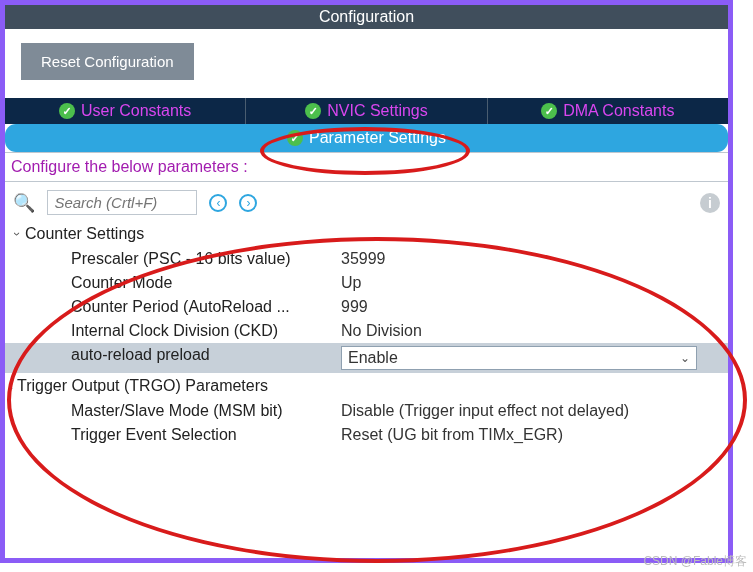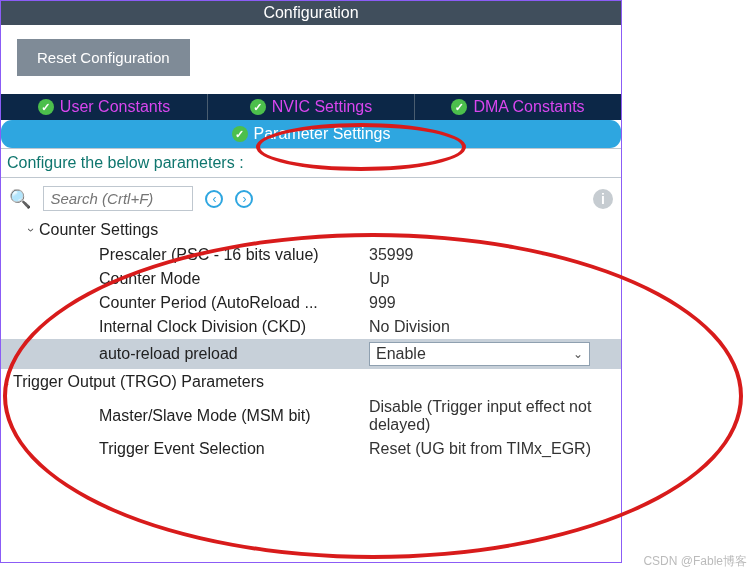--- a/index.html
+++ b/index.html
@@ -1,39 +1,39 @@
 <!DOCTYPE html>
 <html><head>
 <meta charset="utf-8">
 <style>
 * { box-sizing: border-box; margin: 0; padding: 0; font-family: Arial, Helvetica, sans-serif; }
 body { background: #fff; width: 753px; height: 572px; overflow: hidden; position: relative; }
-.panel { border: 1px solid #8b5cf6; width: 622px; margin: 0; position: relative; background: #fff; height: 563px; }
+.panel { border: 5px solid #8b5cf6; width: 733px; margin: 0; position: relative; background: #fff; height: 563px; }
 .titlebar { background: #404e5c; color: #fff; font-size: 16px; text-align: center; padding: 3px 0; }
 .toolbar-area { padding: 14px 16px 18px 16px; }
 .reset-btn { background: #7f8b97; color: #fff; border: none; padding: 10px 20px; font-size: 15px; cursor: pointer; }
 .tabs-row1 { display: flex; background: #0c2747; color: #d946ef; width: 100%; }
 .tabs-row1 .tab { flex: 1; text-align: center; font-size: 16px; padding: 4px 0; display: flex; align-items: center; justify-content: center; gap: 6px; border-left: 1px solid #4a5d70; cursor: pointer; }
 .tabs-row1 .tab:first-child { border-left: none; }
 .tabs-row2 { background: #2ea6e0; color: #fff; text-align: center; font-size: 16px; padding: 5px 0; position: relative; display: flex; align-items: center; justify-content: center; gap: 6px; cursor: pointer; border-radius: 11px; }
 .check-icon { width: 16px; height: 16px; border-radius: 50%; background: #4cbf4c; display: inline-flex; align-items: center; justify-content: center; color: #fff; font-size: 11px; font-weight: bold; line-height: 1; }
 .check-icon::after { content: "✓"; }
-.subtitle-row { border-top: 1px solid #bfc7cf; border-bottom: 1px solid #bfc7cf; font-size: 16px; color: #0f766e; padding: 5px 6px; }
+.subtitle-row { border-top: 1px solid #bfc7cf; border-bottom: 1px solid #bfc7cf; font-size: 16px; color: #a21caf; padding: 5px 6px; }
 .search-row { display: flex; align-items: center; gap: 12px; padding: 8px 8px 6px 8px; }
 .mag-icon { color: #2ea6e0; font-size: 18px; }
 .search-input { font-style: italic; color: #9aa5ad; border: 1px solid #bfc7cf; padding: 3px 6px; font-size: 15px; width: 150px; }
 .circle-nav { width: 18px; height: 18px; border: 2px solid #2ea6e0; border-radius: 50%; display: inline-flex; align-items: center; justify-content: center; color: #2ea6e0; font-size: 12px; cursor: pointer; }
 .spacer { flex: 1; }
 .info-icon { width: 20px; height: 20px; border-radius: 50%; background: #c6ccd1; color: #fff; display: inline-flex; align-items: center; justify-content: center; font-size: 14px; font-weight: bold; cursor: pointer; }
 .info-icon::after { content: "i"; }
 .tree { font-size: 16px; color: #222; }
-.group-header { padding: 4px 8px 4px 10px; display: flex; align-items: center; gap: 6px; cursor: pointer; margin-left: 18px; }
+.group-header { padding: 4px 8px 4px 10px; display: flex; align-items: center; gap: 6px; cursor: pointer; }
 .chev { display: inline-block; transform: rotate(90deg); color: #555; font-size: 12px; }
 .chev.mini { transform: none; font-size: 12px; color: #555; }
-.param-row { display: flex; padding: 3px 0 3px 98px; align-items: center; }
+.param-row { display: flex; padding: 3px 0 3px 66px; }
 .param-label { width: 270px; }
 .param-value { flex: 1; color: #333; }
 .param-row.selected { background: #c7d0d9; }
 .param-row.selected .param-value { background: #fff; border: 1px solid #8fa0b0; padding: 2px 6px; margin-right: 31px; position: relative; }
 .dd-chev { position: absolute; right: 6px; top: 50%; transform: translateY(-50%); color: #555; font-size: 12px; }
 .group2 { padding: 4px 4px 4px 4px; display: flex; align-items: center; gap: 4px; cursor: pointer; }
 .ellipse1 { position: absolute; border: 4px solid #d81b1b; border-radius: 50%; width: 210px; height: 48px; left: 255px; top: 122px; pointer-events: none; }
 .ellipse2 { position: absolute; border: 4px solid #d81b1b; border-radius: 50%; width: 740px; height: 326px; left: 2px; top: 232px; pointer-events: none; }
 .watermark { position: absolute; right: 6px; bottom: 2px; font-size: 12px; color: #bbb; }
 </style>

